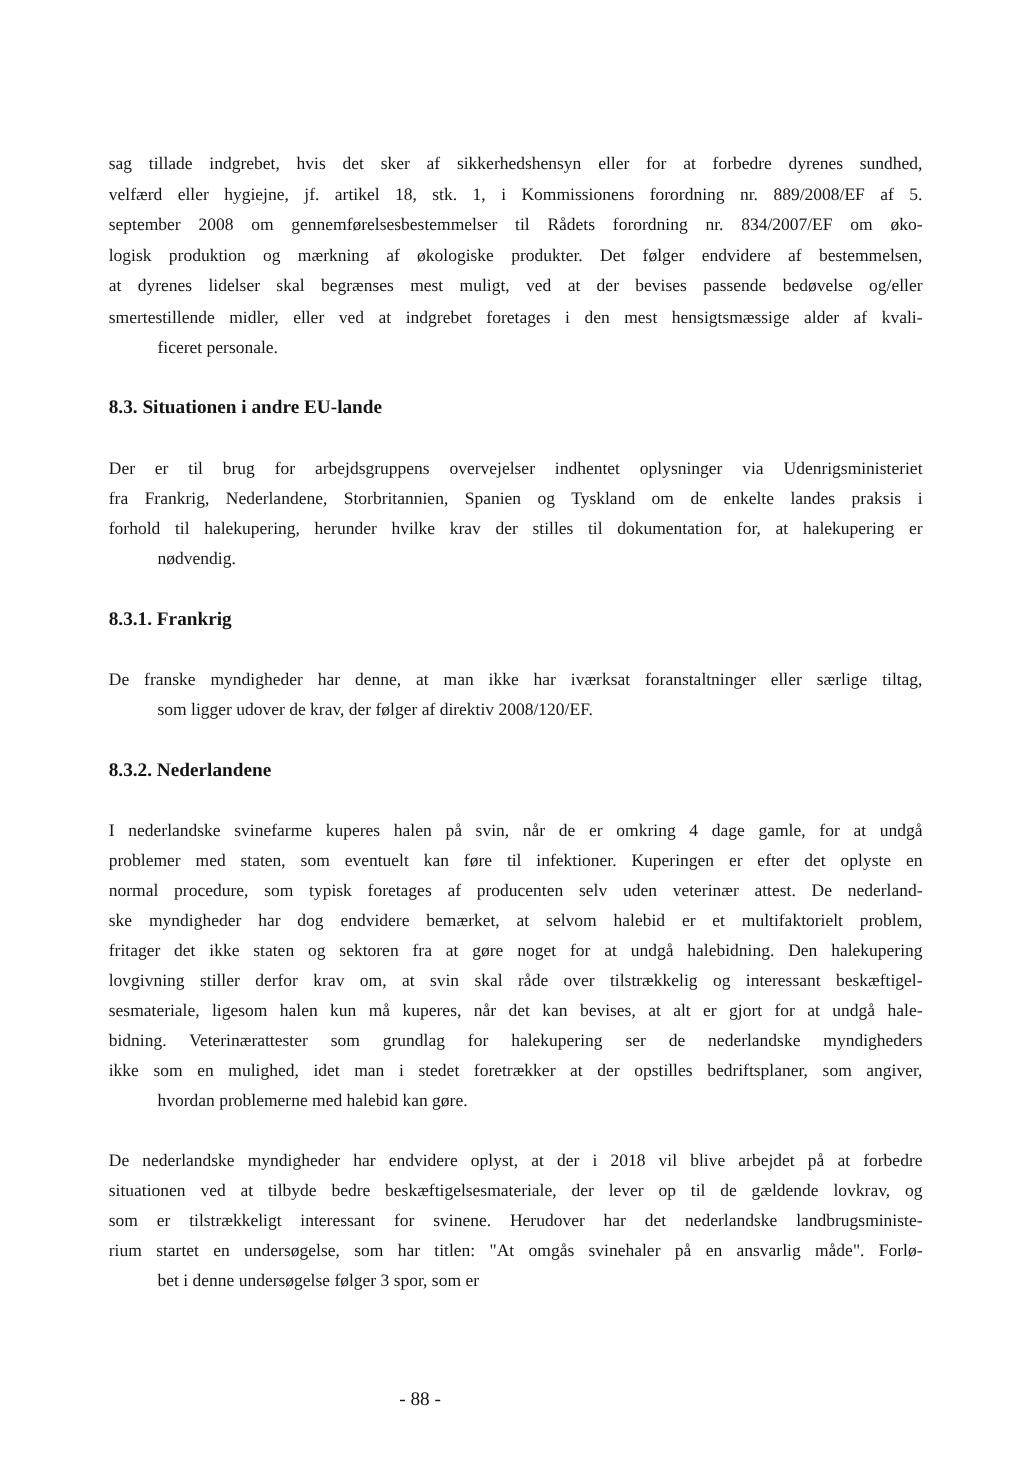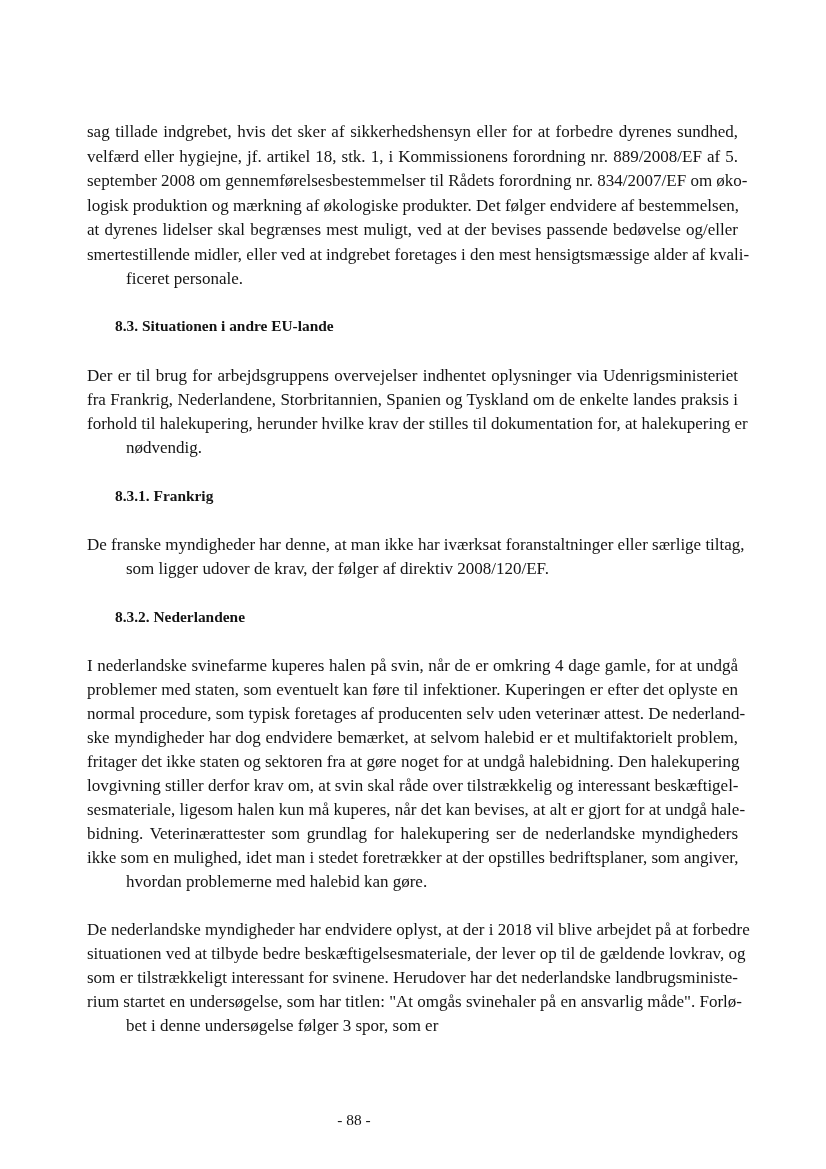--- a/index.html
+++ b/index.html
@@ -19,48 +19,46 @@
       position: absolute;
       left: 0;
       top: 0;
       width: 826px;
       height: 1169px;
     }
     .line {
       position: absolute;
       left: 87px;
       width: 651px;
-      font-size: 17px;
+      font-size: 14px;
       line-height: 19px;
       white-space: nowrap;
       text-align: justify;
       text-align-last: justify;
     }
     .line.last {
       text-align-last: left;
       margin-left: 39px;
     }
     .heading {
       position: absolute;
       left: 87px;
       font-size: 15.4px;
       line-height: 19px;
       font-weight: bold;
       white-space: nowrap;
-      margin-left: 28px;
     }
     .page-number {
       position: absolute;
       top: 1110px;
       left: 0;
       width: 672px;
       text-align: center;
       font-size: 15.4px;
       line-height: 19px;
-      margin-left: 18px;
     }
   </style>
 </head>
 <body>
 
 <div class="page">
 
   <div>
     <div class="line" style="top:122px">sag tillade indgrebet, hvis det sker af sikkerhedshensyn eller for at forbedre dyrenes sundhed,</div>
     <div class="line" style="top:147px">velfærd eller hygiejne, jf. artikel 18, stk. 1, i Kommissionens forordning nr. 889/2008/EF af 5.</div>

